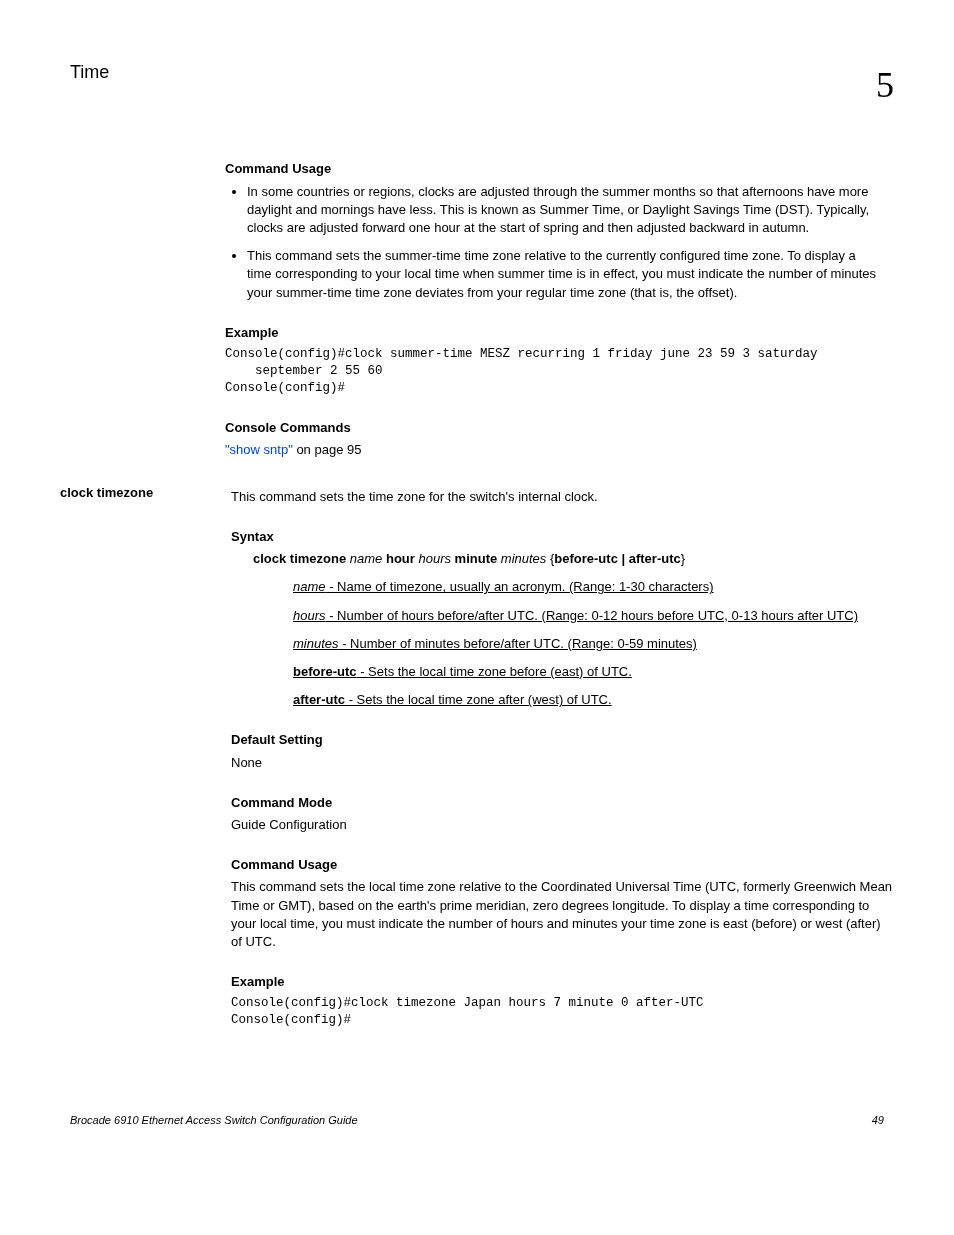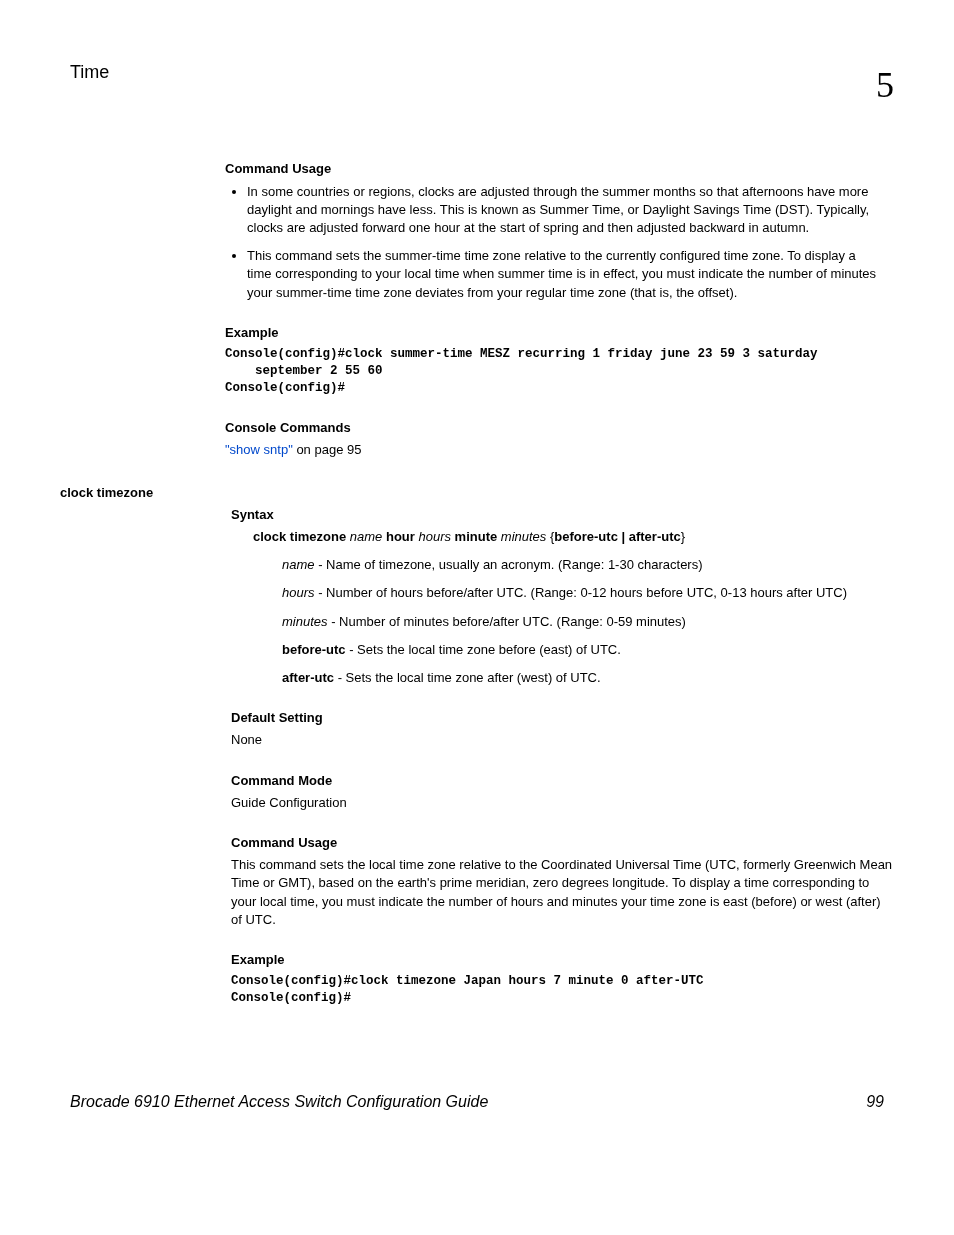--- a/index.html
+++ b/index.html
@@ -67,33 +67,32 @@
   }
   .indent-block2 p {
     margin: 10px 0;
   }
   .code {
     font-family: "Courier New", monospace;
     font-size: 12.5px;
     white-space: pre;
     margin: 4px 0;
     line-height: 1.35;
-    font-weight: bold;
   }
   .link {
     color: #0048cc;
   }
   .p {
     margin: 4px 0;
   }
   .footer {
     display: flex;
     justify-content: space-between;
     font-style: italic;
-    font-size: 16px;
+    font-size: 11px;
     margin-top: 80px;
     padding: 0 10px;
   }
   .italic { font-style: italic; }
   .bold { font-weight: bold; }
 </style>
 </head>
 <body>
 
 <div class="header-row">
@@ -116,27 +115,28 @@
 
   <div class="section-heading">Console Commands</div>
   <div class="p">
     <span class="link">"show sntp"</span><span> on page 95</span>
   </div>
 </div>
 
 <div class="side-heading-row">
   <div class="side-heading">clock timezone</div>
   <div class="side-content">
+    <div class="p">This command sets the time zone for the switch's internal clock.</div>
 
     <div class="section-heading">Syntax</div>
     <div class="indent-block">
       <p class="p">
         <span class="bold">clock timezone</span><span class="italic"> name </span><span class="bold">hour</span><span class="italic"> hours </span><span class="bold">minute</span><span class="italic"> minutes </span><span>{</span><span class="bold">before-utc | after-utc</span><span>}</span>
       </p>
-      <div class="indent-block2" style="margin-left:29px;">
+      <div class="indent-block2" style="margin-left:40px;text-decoration:underline;">
         <p><span class="italic">name</span><span> - Name of timezone, usually an acronym. (Range: 1-30 characters)</span></p>
         <p><span class="italic">hours</span><span> - Number of hours before/after UTC. (Range: 0-12 hours before UTC, 0-13 hours after UTC)</span></p>
         <p><span class="italic">minutes</span><span> - Number of minutes before/after UTC. (Range: 0-59 minutes)</span></p>
         <p><span class="bold">before-utc</span><span> - Sets the local time zone before (east) of UTC.</span></p>
         <p><span class="bold">after-utc</span><span> - Sets the local time zone after (west) of UTC.</span></p>
       </div>
     </div>
 
     <div class="section-heading">Default Setting</div>
     <div class="p">None</div>
@@ -150,14 +150,14 @@
     <div class="section-heading">Example</div>
     <div class="code">Console(config)#clock timezone Japan hours 7 minute 0 after-UTC
 Console(config)#</div>
   </div>
 </div>
 
 <div class="footer">
   <div>
     <div>Brocade 6910 Ethernet Access Switch Configuration Guide</div>
   </div>
-  <div>99</div>
+  <div>49</div>
 </div>
 
 </body></html>

